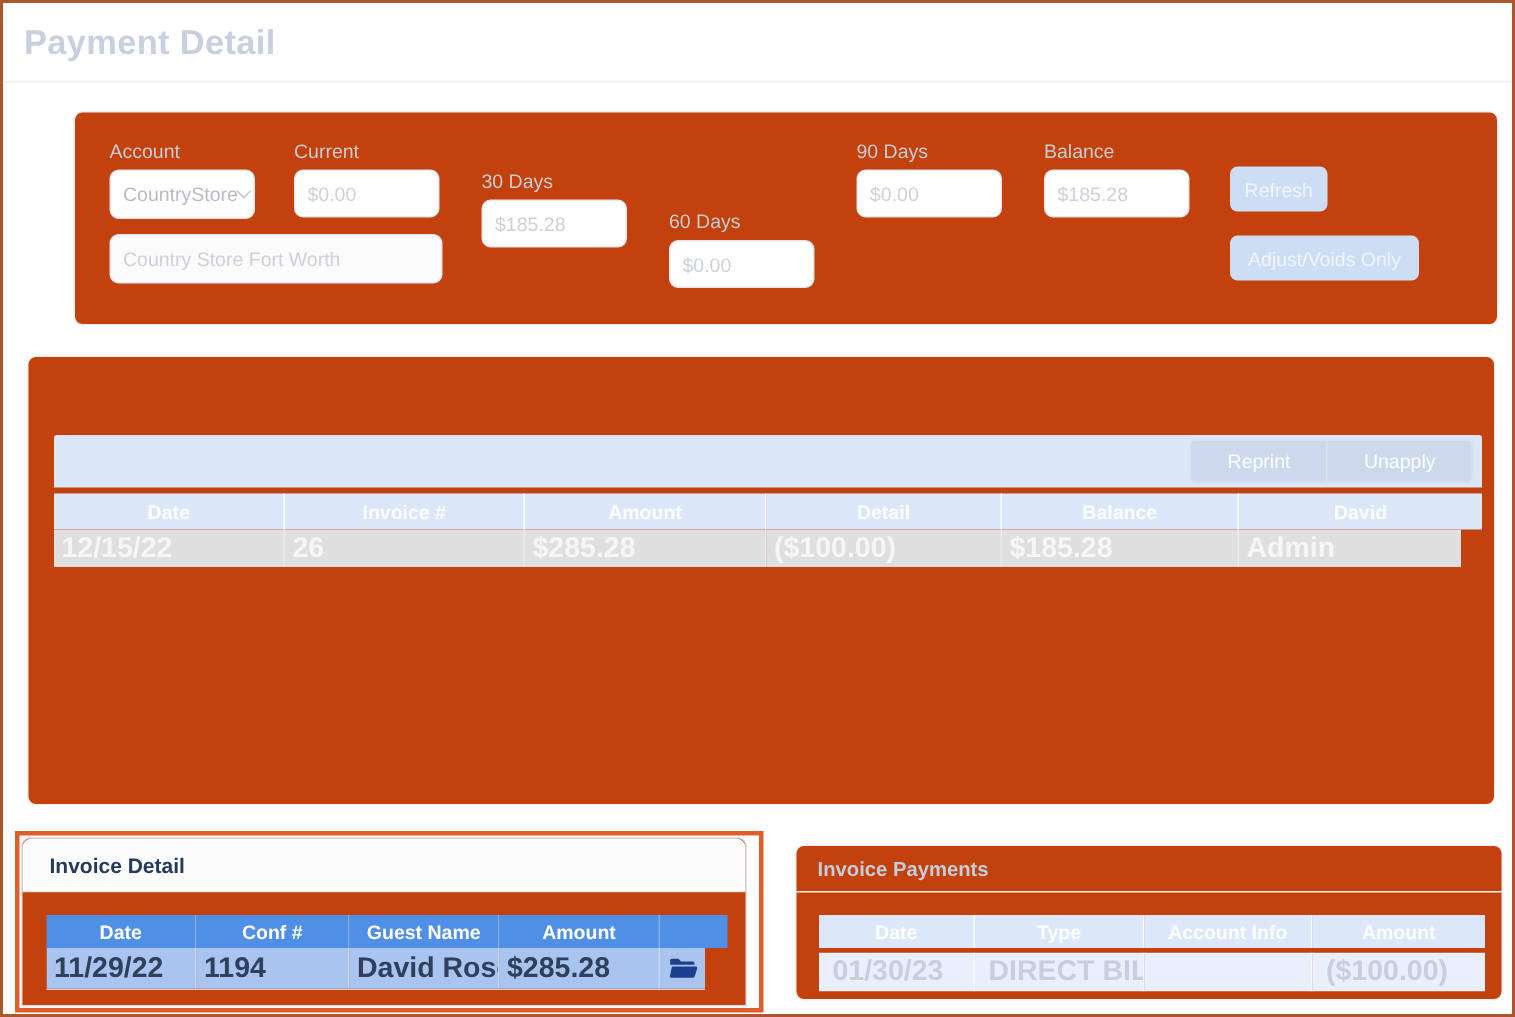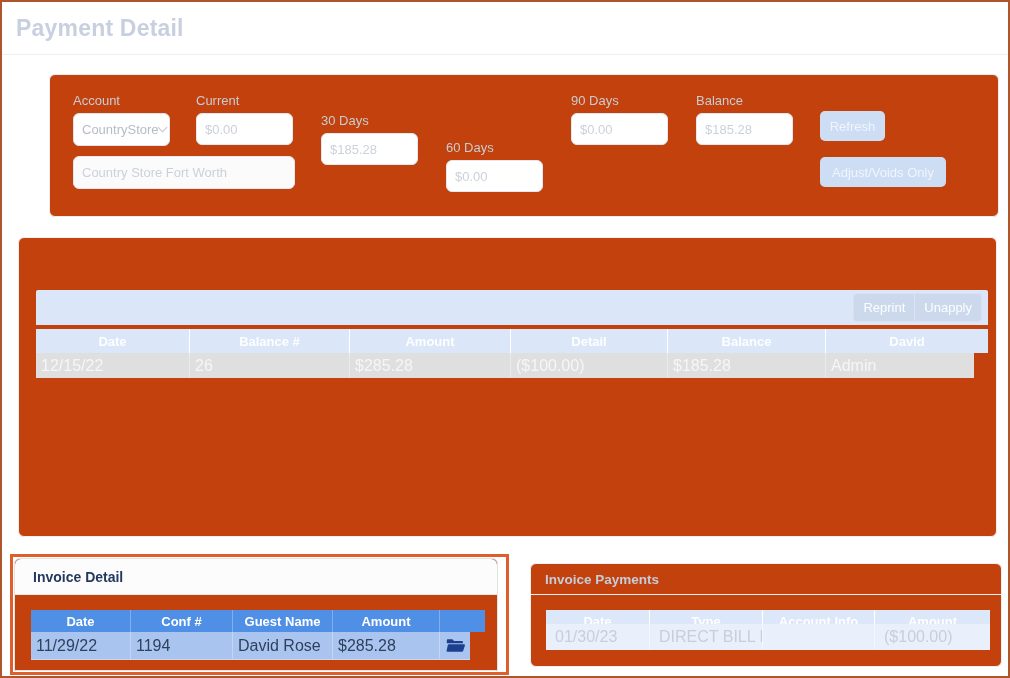--- a/index.html
+++ b/index.html
@@ -61,31 +61,31 @@
   .inv-toolbar {
     position: absolute; left: 17px; top: 52px; width: 952px; height: 35px;
     background: #dbe7f9; border-radius: 2px 2px 0 0;
   }
   .btn-group {
     position: absolute; right: 6px; top: 3px; height: 29px;
     display: flex; background: #ccd9ed; border: 1px solid #d7e1f2; border-radius: 4px; overflow: hidden;
   }
   .btn-group button {
     border: none; background: transparent; color: rgba(255,255,255,.95);
-    font-size: 13px; padding: 0 9px; font-family: "Liberation Sans", sans-serif; cursor: pointer;
+    font-size: 13px; padding: 0 24px; font-family: "Liberation Sans", sans-serif; cursor: pointer;
   }
   .btn-group .seg-divider { width: 1px; background: #dbe4f4; }
 
   .hdr-row { position: absolute; display: flex; }
   .hdr-cell {
     font-size: 13px; font-weight: bold; text-align: center;
     display: flex; align-items: center; justify-content: center;
   }
   .data-row { position: absolute; display: flex; overflow: hidden; }
-  .data-cell { font-size: 16px; padding-left: 5px; display: flex; align-items: center; overflow: hidden; white-space: nowrap; }
+  .data-cell { font-size: 19px; padding-left: 5px; display: flex; align-items: center; overflow: hidden; white-space: nowrap; font-weight: bold; }
 
   .inv-hdr { left: 17px; top: 91px; width: 952px; height: 24px; }
   .inv-hdr .hdr-cell { background: #dbe7f9; color: rgba(255,255,255,.95); border-right: 1px solid #fff; }
   .inv-hdr .hdr-cell:last-child { border-right: none; }
   .inv-row { left: 17px; top: 115px; width: 938px; height: 25px; }
   .inv-row .data-cell { background: #dfdfdf; color: #f6f6f6; border-right: 1px solid #eaeaea; }
   .inv-row .data-cell:last-child { border-right: none; }
 
   
   .highlight-box {
@@ -105,21 +105,21 @@
 
   .folder-icon-svg { width: 19px; height: 15px; display: block; }
 
   
   .payments-panel { left: 528px; top: 561px; width: 472px; height: 104px; }
   .payments-panel .panel-header { height: 31px; border-bottom: 1px solid #f1f1f4; }
   .payments-panel .panel-title { top: 8px; color: #c4cdda; }
   .pay-hdr { left: 15px; top: 46px; width: 444px; height: 22px; }
   .pay-hdr .hdr-cell { background: #dce8f9; color: rgba(255,255,255,.95); border-right: 1px solid #fff; }
   .pay-hdr .hdr-cell:last-child { border-right: none; }
-  .pay-row { left: 15px; top: 60px; width: 444px; height: 26px; }
+  .pay-row { left: 15px; top: 71px; width: 444px; height: 26px; }
   .pay-row .data-cell { background: #e9effb; color: #c9cfda; border-right: 1px solid #f3f6fc; padding-left: 9px; }
   .pay-row .data-cell:last-child { border-right: none; }
 </style>
 </head>
 <body>
 
 <div class="page">
 
   <div class="page-title">Payment Detail</div>
   <div class="page-divider"></div>
@@ -170,21 +170,21 @@
     <div class="inv-toolbar">
       <div class="btn-group">
         <button>Reprint</button>
         <div class="seg-divider"></div>
         <button>Unapply</button>
       </div>
     </div>
 
     <div class="hdr-row inv-hdr">
       <div class="hdr-cell" style="width:154px">Date</div>
-      <div class="hdr-cell" style="width:160px">Balance #</div>
+      <div class="hdr-cell" style="width:160px">Invoice #</div>
       <div class="hdr-cell" style="width:161px">Amount</div>
       <div class="hdr-cell" style="width:157px">Detail</div>
       <div class="hdr-cell" style="width:158px">Balance</div>
       <div class="hdr-cell" style="width:162px">David</div>
     </div>
 
     <div class="data-row inv-row">
       <div class="data-cell" style="width:154px">12/15/22</div>
       <div class="data-cell" style="width:160px">26</div>
       <div class="data-cell" style="width:161px">$285.28</div>

